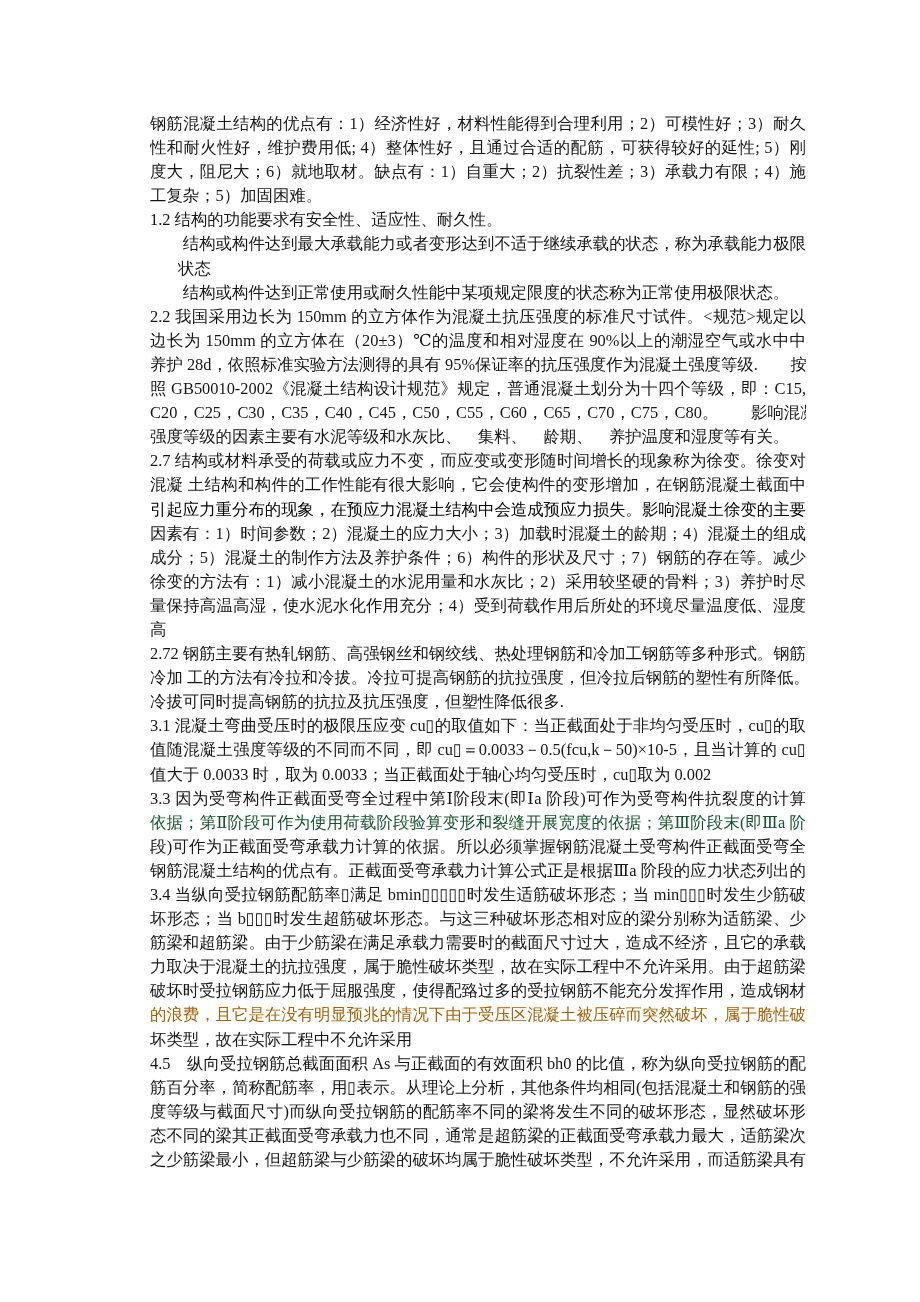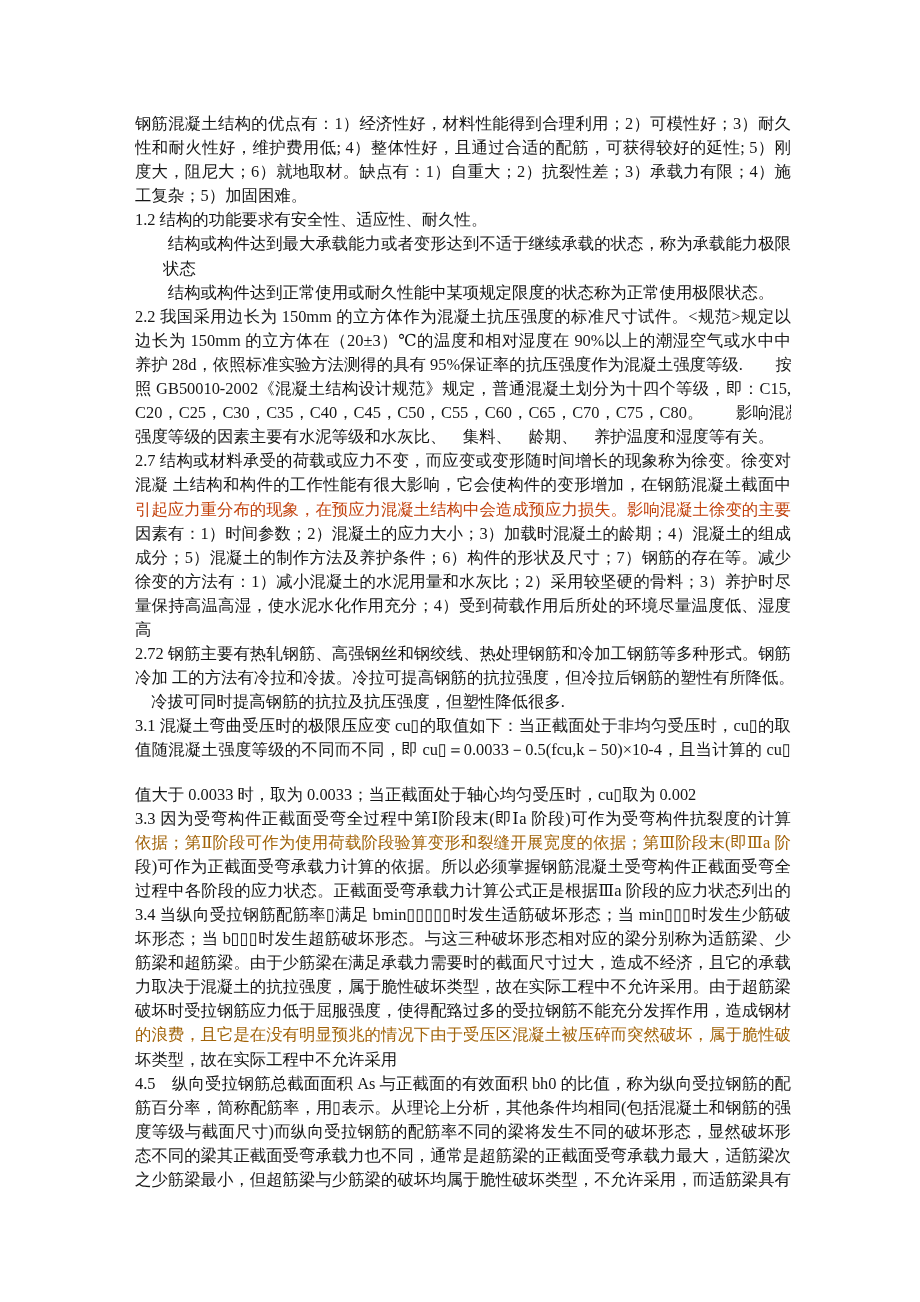--- a/index.html
+++ b/index.html
@@ -9,21 +9,21 @@
   }
   .page {
     position: relative;
     width: 920px;
     height: 1302px;
     background: #ffffff;
     overflow: hidden;
   }
   .text-block {
     position: absolute;
-    left: 135px;
+    left: 150px;
     top: 112px;
     width: 656px;
   }
   .line {
     height: 24.1px;
     line-height: 24.1px;
     font-size: 16.4px;
     color: #161616;
     font-family: "Liberation Serif", "DejaVu Serif", serif;
     white-space: nowrap;
@@ -50,36 +50,36 @@
       <div class="line short" style="color: rgb(22, 22, 22); margin-left: 28px;">状态</div>
       <div class="line short" style="color: rgb(22, 22, 22);">　　结构或构件达到正常使用或耐久性能中某项规定限度的状态称为正常使用极限状态。</div>
       <div class="line" style="color: rgb(22, 22, 22);">2.2 我国采用边长为 150mm 的立方体作为混凝土抗压强度的标准尺寸试件。&lt;规范&gt;规定以</div>
       <div class="line" style="color: rgb(22, 22, 22);">边长为 150mm 的立方体在（20±3）℃的温度和相对湿度在 90%以上的潮湿空气或水中中</div>
       <div class="line" style="color: rgb(22, 22, 22);">养护 28d，依照标准实验方法测得的具有 95%保证率的抗压强度作为混凝土强度等级.　　按</div>
       <div class="line" style="color: rgb(22, 22, 22);">照 GB50010-2002《混凝土结构设计规范》规定，普通混凝土划分为十四个等级，即：C15,</div>
       <div class="line" style="color: rgb(22, 22, 22);">C20，C25，C30，C35，C40，C45，C50，C55，C60，C65，C70，C75，C80。　　影响混凝土</div>
       <div class="line short" style="color: rgb(22, 22, 22);">强度等级的因素主要有水泥等级和水灰比、　集料、　龄期、　养护温度和湿度等有关。</div>
       <div class="line" style="color: rgb(22, 22, 22);">2.7 结构或材料承受的荷载或应力不变，而应变或变形随时间增长的现象称为徐变。徐变对</div>
       <div class="line" style="color: rgb(22, 22, 22);">混凝 土结构和构件的工作性能有很大影响，它会使构件的变形增加，在钢筋混凝土截面中</div>
-      <div class="line" style="color: #c2410c;">引起应力重分布的现象，在预应力混凝土结构中会造成预应力损失。影响混凝土徐变的主要</div>
+      <div class="line" style="color: #000000;">引起应力重分布的现象，在预应力混凝土结构中会造成预应力损失。影响混凝土徐变的主要</div>
       <div class="line" style="color: rgb(22, 22, 22);">因素有：1）时间参数；2）混凝土的应力大小；3）加载时混凝土的龄期；4）混凝土的组成</div>
       <div class="line" style="color: rgb(22, 22, 22);">成分；5）混凝土的制作方法及养护条件；6）构件的形状及尺寸；7）钢筋的存在等。减少</div>
       <div class="line" style="color: rgb(22, 22, 22);">徐变的方法有：1）减小混凝土的水泥用量和水灰比；2）采用较坚硬的骨料；3）养护时尽</div>
       <div class="line" style="color: rgb(22, 22, 22);">量保持高温高湿，使水泥水化作用充分；4）受到荷载作用后所处的环境尽量温度低、湿度</div>
       <div class="line short" style="color: rgb(22, 22, 22);">高</div>
       <div class="line" style="color: rgb(22, 22, 22);">2.72 钢筋主要有热轧钢筋、高强钢丝和钢绞线、热处理钢筋和冷加工钢筋等多种形式。钢筋</div>
       <div class="line" style="color: rgb(22, 22, 22);">冷加 工的方法有冷拉和冷拔。冷拉可提高钢筋的抗拉强度，但冷拉后钢筋的塑性有所降低。</div>
-      <div class="line short" style="color: rgb(22, 22, 22); margin-left: 16px;">冷拔可同时提高钢筋的抗拉及抗压强度，但塑性降低很多.</div>
+      <div class="line short" style="color: rgb(22, 22, 22);">冷拔可同时提高钢筋的抗拉及抗压强度，但塑性降低很多.</div>
       <div class="line" style="color: rgb(22, 22, 22);">3.1 混凝土弯曲受压时的极限压应变 cu▯的取值如下：当正截面处于非均匀受压时，cu▯的取</div>
-      <div class="line" style="color: rgb(22, 22, 22);">值随混凝土强度等级的不同而不同，即 cu▯＝0.0033－0.5(fcu,k－50)×10-4，且当计算的 cu▯</div>
-      <div class="line short" style="color: rgb(22, 22, 22); margin-top: 20px;">值大于 0.0033 时，取为 0.0033；当正截面处于轴心均匀受压时，cu▯取为 0.002</div>
+      <div class="line" style="color: rgb(22, 22, 22);">值随混凝土强度等级的不同而不同，即 cu▯＝0.0033－0.5(fcu,k－50)×10-5，且当计算的 cu▯</div>
+      <div class="line short" style="color: rgb(22, 22, 22);">值大于 0.0033 时，取为 0.0033；当正截面处于轴心均匀受压时，cu▯取为 0.002</div>
       <div class="line" style="color: rgb(22, 22, 22);">3.3 因为受弯构件正截面受弯全过程中第Ⅰ阶段末(即Ⅰa 阶段)可作为受弯构件抗裂度的计算</div>
-      <div class="line" style="color: #a16207;">依据；第Ⅱ阶段可作为使用荷载阶段验算变形和裂缝开展宽度的依据；第Ⅲ阶段末(即Ⅲa 阶</div>
+      <div class="line" style="color: #14532d;">依据；第Ⅱ阶段可作为使用荷载阶段验算变形和裂缝开展宽度的依据；第Ⅲ阶段末(即Ⅲa 阶</div>
       <div class="line" style="color: rgb(22, 22, 22);">段)可作为正截面受弯承载力计算的依据。所以必须掌握钢筋混凝土受弯构件正截面受弯全</div>
-      <div class="line" style="color: rgb(22, 22, 22);">过程中各阶段的应力状态。正截面受弯承载力计算公式正是根据Ⅲa 阶段的应力状态列出的</div>
+      <div class="line" style="color: rgb(22, 22, 22);">钢筋混凝土结构的优点有。正截面受弯承载力计算公式正是根据Ⅲa 阶段的应力状态列出的</div>
       <div class="line" style="color: rgb(22, 22, 22);">3.4 当纵向受拉钢筋配筋率▯满足 bmin▯▯▯▯▯时发生适筋破坏形态；当 min▯▯▯时发生少筋破</div>
       <div class="line" style="color: rgb(22, 22, 22);">坏形态；当 b▯▯▯时发生超筋破坏形态。与这三种破坏形态相对应的梁分别称为适筋梁、少</div>
       <div class="line" style="color: rgb(22, 22, 22);">筋梁和超筋梁。由于少筋梁在满足承载力需要时的截面尺寸过大，造成不经济，且它的承载</div>
       <div class="line" style="color: rgb(22, 22, 22);">力取决于混凝土的抗拉强度，属于脆性破坏类型，故在实际工程中不允许采用。由于超筋梁</div>
       <div class="line" style="color: rgb(22, 22, 22);">破坏时受拉钢筋应力低于屈服强度，使得配臵过多的受拉钢筋不能充分发挥作用，造成钢材</div>
       <div class="line" style="color: #a16207;">的浪费，且它是在没有明显预兆的情况下由于受压区混凝土被压碎而突然破坏，属于脆性破</div>
       <div class="line short" style="color: rgb(22, 22, 22);">坏类型，故在实际工程中不允许采用</div>
       <div class="line" style="color: rgb(22, 22, 22);">4.5　纵向受拉钢筋总截面面积 As 与正截面的有效面积 bh0 的比值，称为纵向受拉钢筋的配</div>
       <div class="line" style="color: rgb(22, 22, 22);">筋百分率，简称配筋率，用▯表示。从理论上分析，其他条件均相同(包括混凝土和钢筋的强</div>
       <div class="line" style="color: rgb(22, 22, 22);">度等级与截面尺寸)而纵向受拉钢筋的配筋率不同的梁将发生不同的破坏形态，显然破坏形</div>

